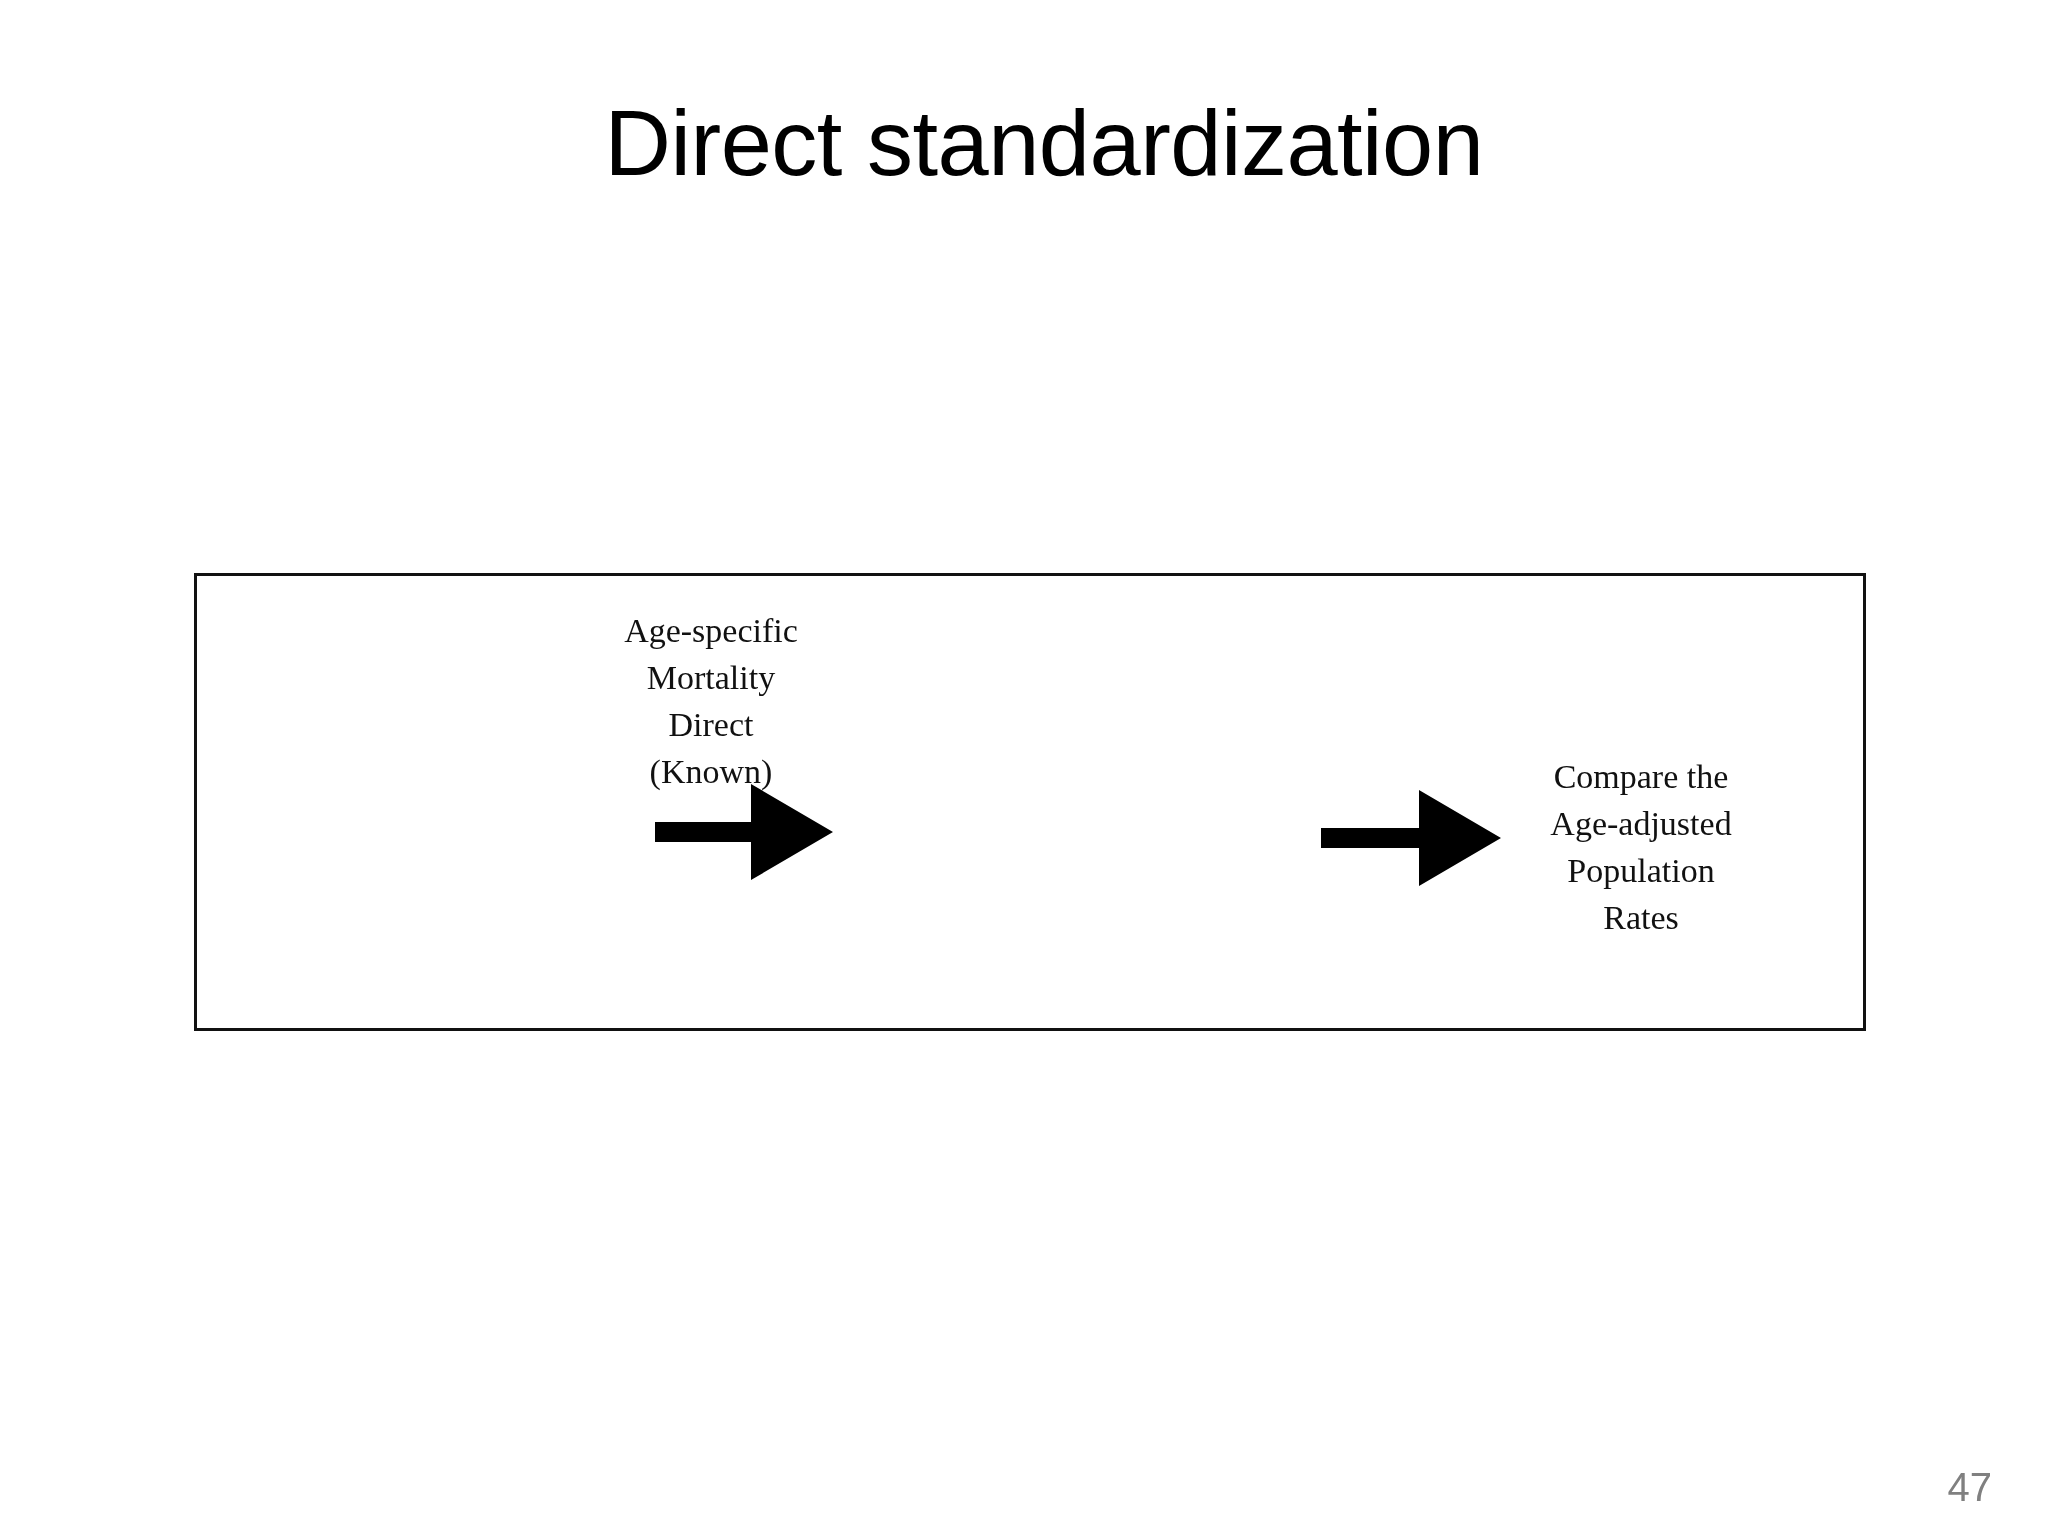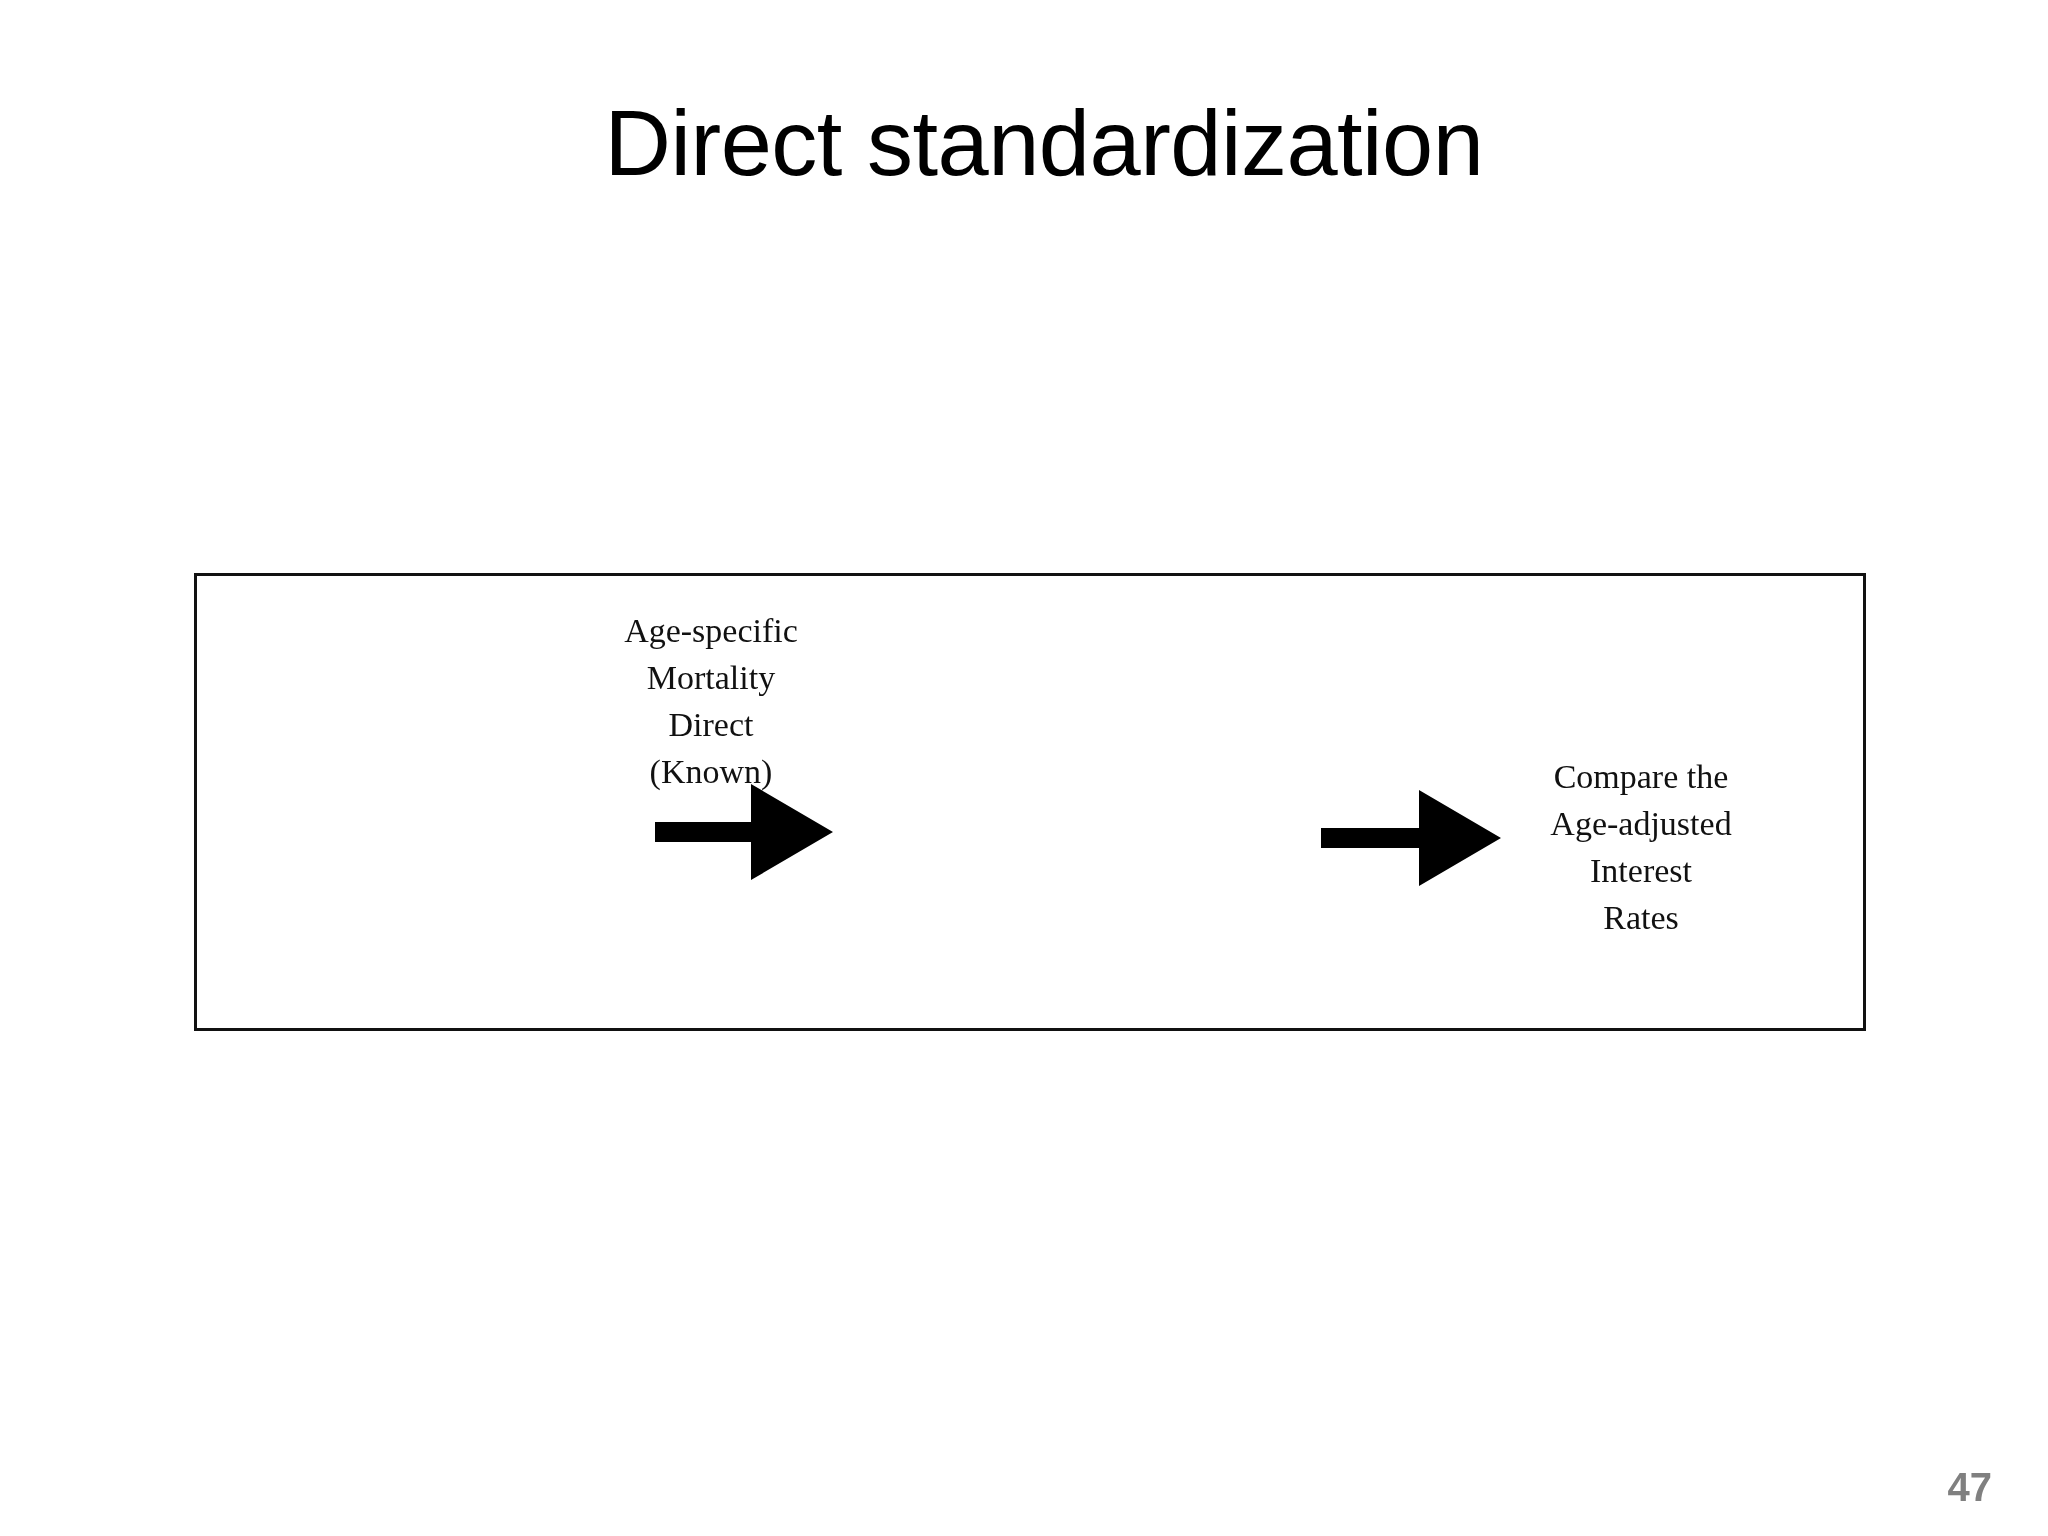--- a/index.html
+++ b/index.html
@@ -122,21 +122,21 @@
     height: 100px;
   }
 
   
   .page-number {
     position: absolute;
     right: 56px;
     bottom: 26px;
     font-family: "Liberation Sans", sans-serif;
     font-size: 40px;
-    font-weight: 700;
+    font-weight: 400;
     color: #808080;
   }
 </style>
 </head>
 <body>
 
 <div class="slide-title">Direct standardization</div>
 
 <div class="figure-frame">
 
@@ -150,18 +150,18 @@
     <path d="M0,40 L96,40 L96,2 L178,50 L96,98 L96,60 L0,60 Z" fill="#000000"></path>
   </svg>
 
 
   <svg class="block-arrow" id="arrow-standard-to-compare" viewBox="0 0 180 100">
     <path d="M0,40 L98,40 L98,2 L180,50 L98,98 L98,60 L0,60 Z" fill="#000000"></path>
   </svg>
 
   <div class="caption-text" id="caption-compare-age-adjusted">Compare the
 Age-adjusted
-Interest
+Population
 Rates</div>
 
 </div>
 
 <div class="page-number">47</div>
 
 </body></html>

